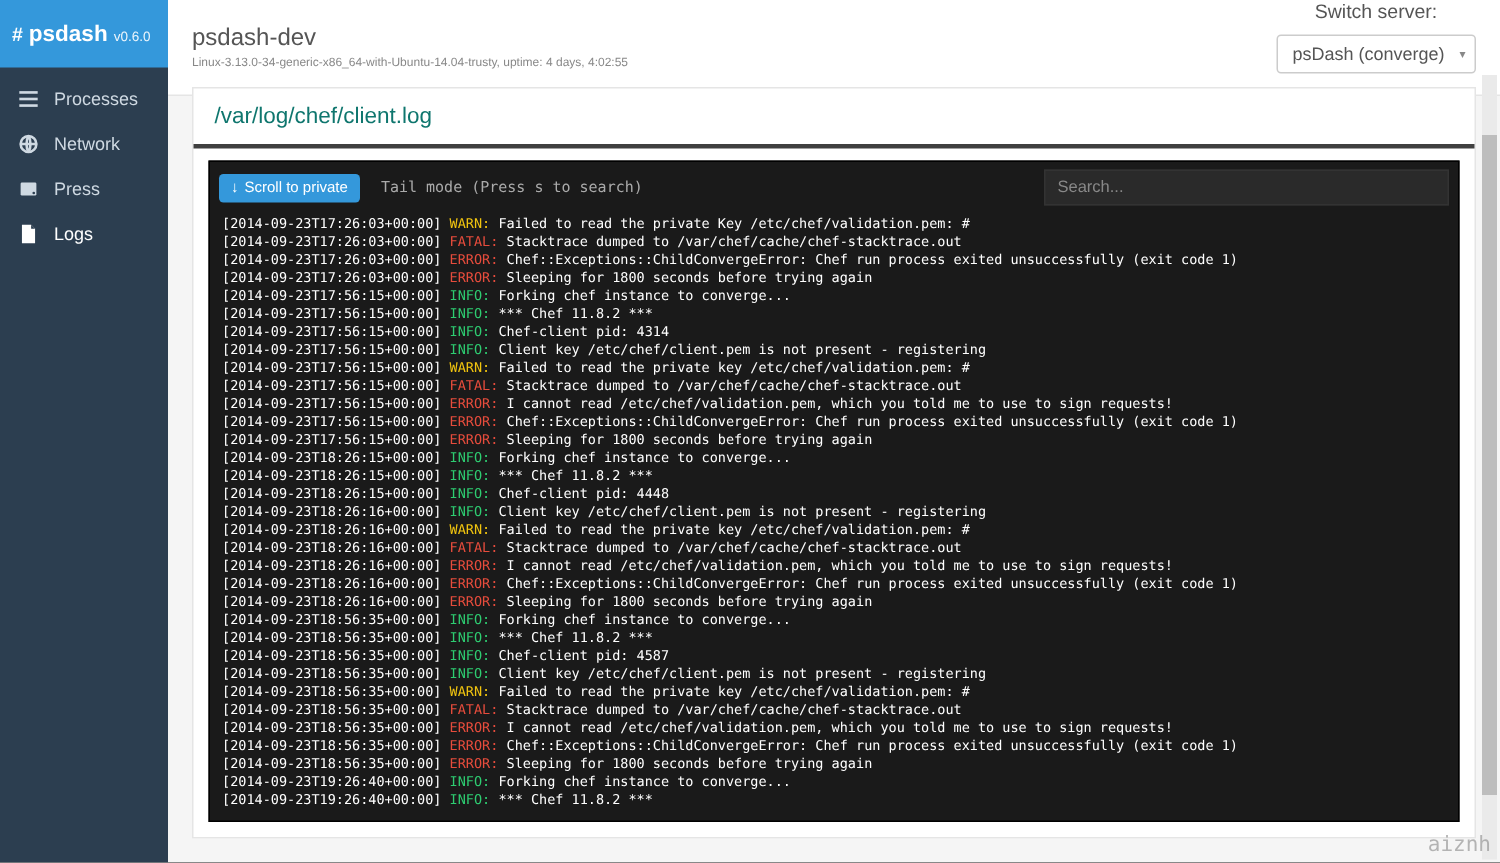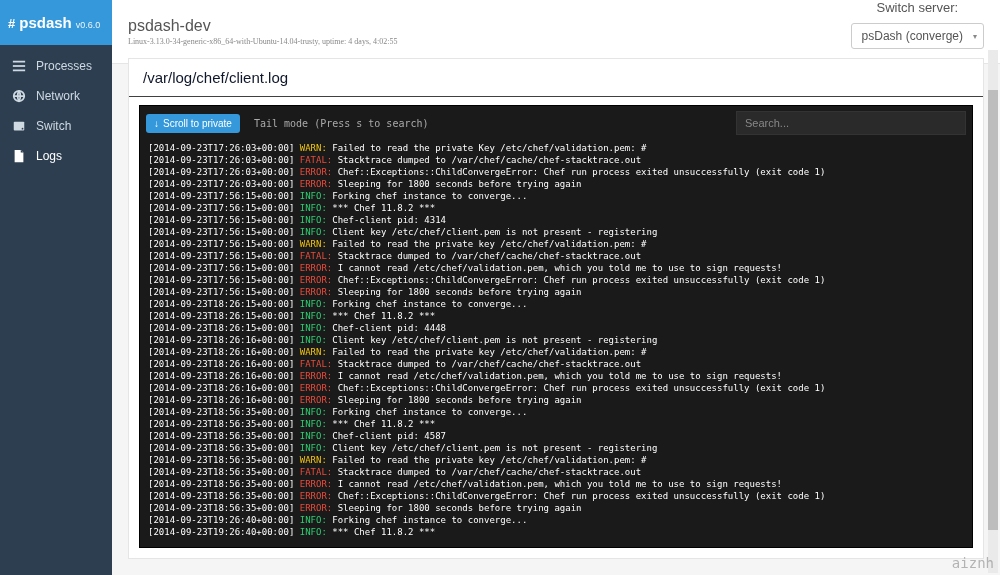--- a/index.html
+++ b/index.html
@@ -9,33 +9,33 @@
 .brand .hash { font-weight: bold; }
 .brand .name { font-weight: bold; font-size: 15px; }
 .brand .ver { font-size: 9px; opacity: 0.9; }
 .nav { padding-top: 6px; }
 .nav-item { display: flex; align-items: center; gap: 10px; padding: 8px 12px; color: #cfd9e2; font-size: 12px; cursor: pointer; }
 .nav-item.active { color: #fff; align-items: flex-end; }
 .nav-item .icon { width: 14px; height: 14px; display: inline-block; }
 .topbar { position: absolute; left: 112px; right: 0; top: 0; height: 64px; background: #fff; border-bottom: 1px solid #e5e5e5; display: flex; padding: 0 16px; }
 .topbar .left { flex: 1; display: flex; flex-direction: column; justify-content: center; }
 .topbar .title { font-size: 16px; color: #555; font-weight: normal; line-height: 1.1; }
-.topbar .subtitle { font-size: 8px; color: #888; margin-top: 2px; font-family: Liberation Serif, serif; }
+.topbar .subtitle { font-size: 8px; color: #888; margin-top: 2px; }
 .topbar .right { display: flex; align-items: center; gap: 8px; flex-direction: column; }
 .switch-label { font-size: 13px; color: #555; }
 .server-select { background: #fff; border: 1px solid #ccc; border-radius: 3px; padding: 5px 20px 5px 10px; font-size: 12px; color: #555; position: relative; min-width: 130px; cursor: pointer; }
 .server-select::after { content: "▾"; position: absolute; right: 6px; top: 50%; transform: translateY(-50%); font-size: 8px; color: #888; }
 .content { position: absolute; left: 112px; right: 0; top: 46px; bottom: 0; padding: 12px 16px 16px 16px; overflow: hidden; }
 .panel { background: #fff; border: 1px solid #e5e5e5; height: 100%; display: flex; flex-direction: column; }
-.panel-header { padding: 10px 14px; font-size: 15px; color: #0f172a; border-bottom: 1px solid #404040; }
+.panel-header { padding: 10px 14px; font-size: 15px; color: #0f766e; border-bottom: 3px solid #404040; }
 .log-wrap { margin: 8px 10px 10px 10px; flex: 1; background: #1a1a1a; border: 1px solid #000; overflow: hidden; display: flex; flex-direction: column; }
 .log-toolbar { display: flex; align-items: center; gap: 14px; padding: 5px 6px; background: #1a1a1a; }
 .btn-scroll { background: #3498db; color: #fff; border: none; border-radius: 3px; padding: 4px 8px; font-size: 10px; cursor: pointer; display: flex; align-items: center; gap: 4px; }
 .tail-mode { color: #aaa; font-family: monospace; font-size: 10px; }
-.search-input { margin-left: auto; width: 230px; background: #2a2a2a; border: 1px solid #333; color: #ccc; padding: 5px 8px; font-size: 11px; border-radius: 0; outline: none; }
+.search-input { margin-left: auto; width: 270px; background: #2a2a2a; border: 1px solid #333; color: #ccc; padding: 5px 8px; font-size: 11px; border-radius: 0; outline: none; }
 .search-input::placeholder { color: #888; }
 .log-body { flex: 1; overflow: hidden; padding: 2px 8px 22px 8px; }
 .log-line { font-family: monospace; font-size: 9px; line-height: 12px; white-space: nowrap; color: #fff; }
 .log-line .info { color: #2ecc71; }
 .log-line .warn { color: #f1c40f; }
 .log-line .error { color: #e74c3c; }
 .log-line .fatal { color: #e74c3c; }
 .scrollbar-fake { position: absolute; right: 2px; top: 50px; bottom: 2px; width: 10px; background: #eaeaea; }
 .scrollbar-thumb { position: absolute; right: 0; width: 10px; background: #bdbdbd; border-radius: 0; }
 .watermark { position: absolute; right: 6px; bottom: 4px; font-size: 14px; color: #888; opacity: 0.6; font-family: monospace; }
@@ -63,21 +63,21 @@
             <circle cx="8" cy="8" r="6"></circle>
             <path d="M2 8h12M8 2c2 3 2 9 0 12M8 2c-2 3-2 9 0 12"></path>
           </svg></span>
         <span>Network</span>
       </div>
       <div class="nav-item">
         <span class="icon"><svg viewBox="0 0 16 16" fill="currentColor">
             <rect x="2" y="3" width="12" height="10" rx="1"></rect>
             <circle cx="12" cy="11" r="1" fill="#2c3e50"></circle>
           </svg></span>
-        <span>Switch</span>
+        <span>Press</span>
       </div>
       <div class="nav-item active">
         <span class="icon"><svg viewBox="0 0 16 16" fill="currentColor">
             <path d="M3 1h7l3 3v11H3z"></path>
             <path d="M10 1v3h3" fill="#2c3e50"></path>
           </svg></span>
         <span>Logs</span>
       </div>
     </div>
 </div>

